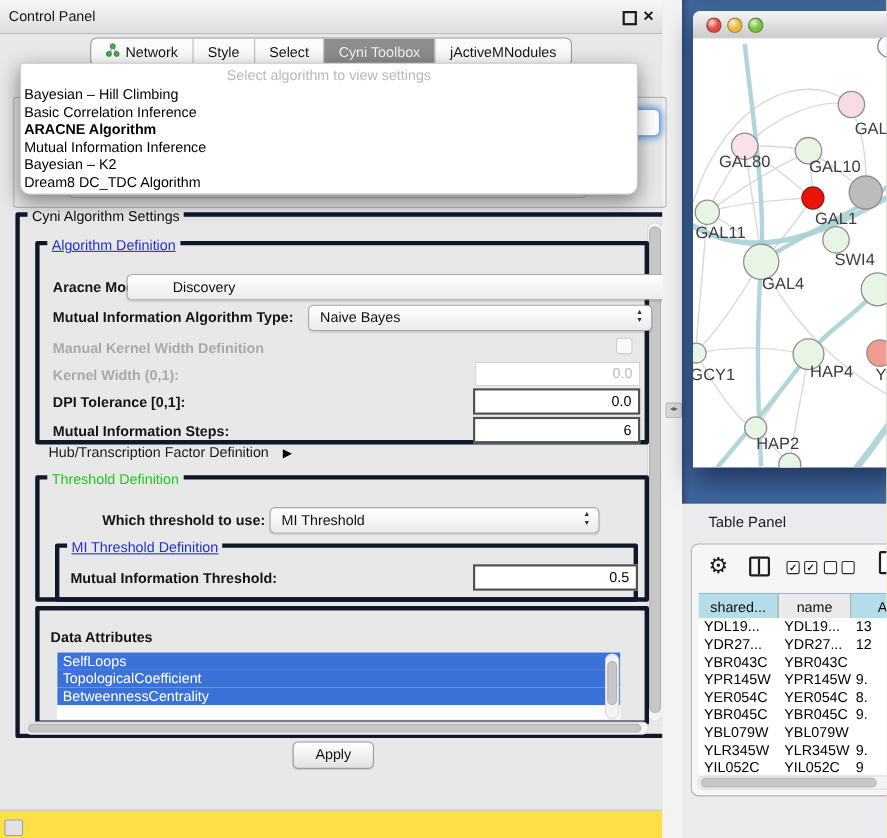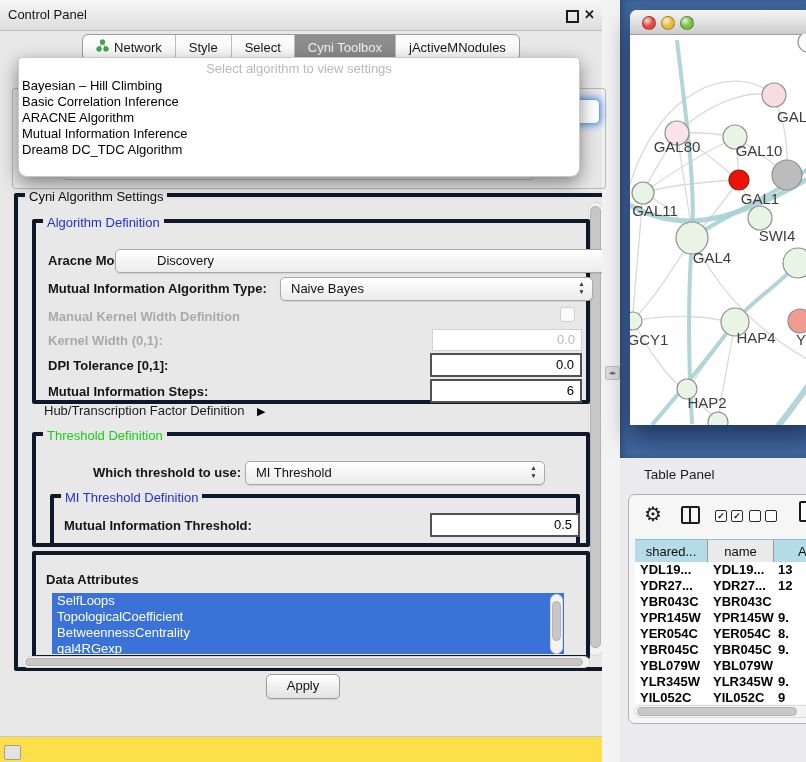--- a/index.html
+++ b/index.html
@@ -22,33 +22,33 @@
   .tab{display:flex;align-items:center;gap:5px;padding:0 13px;font-size:13px;color:#161616;
        border-left:1px solid #bdbdbd;white-space:nowrap;}
   .tab:first-child{border-left:none;}
   .tab.sel{background:#8d8d8d;color:#f2f2f2;}
 
   
   .popup{left:18px;top:57px;width:560px;height:118px;background:#fff;border:1px solid #c9c9c9;
          border-radius:4px 4px 9px 9px;box-shadow:0 6px 18px rgba(0,0,0,.45);z-index:40;}
   .popup-prompt{padding-top:3px;height:17px;text-align:center;font-size:13px;color:#b9b9b9;}
   .algo-item{height:16px;line-height:16px;padding-left:3px;font-size:13px;color:#000;}
-  .algo-item.bold{font-weight:normal;}
+  .algo-item.bold{font-weight:bold;}
 
   .ghost-group{left:12px;top:88px;width:592px;height:99px;border:1px solid #b7b7b7;border-radius:3px;z-index:2;}
   .ghost-combo{left:62px;top:157px;width:460px;height:21px;border:1px solid #bdbdbd;border-radius:5px;
                background:#efefef;color:#c4c4c4;font-size:13px;line-height:20px;padding-left:10px;z-index:3;}
   .focus-combo{left:552px;top:99px;width:46px;height:23px;border:1px solid #7aa4d6;border-radius:5px;
                background:#fff;box-shadow:0 0 6px 2px rgba(96,156,232,.95);z-index:3;}
 
   
   .group{position:absolute;border:4px solid #0f172a;border-radius:2px;}
   .gtitle{position:absolute;top:-8px;left:7px;background:#e8e8e8;padding:0 4px;font-size:13px;
           color:#0d0d0d;white-space:nowrap;}
-  .gtitle.blue{color:#2230cf;}
+  .gtitle.blue{color:#2230cf;text-decoration:underline;}
   .gtitle.green{color:#17cd17;}
 
   .flabel{position:absolute;font-size:13px;font-weight:bold;color:#141414;white-space:nowrap;}
   .flabel.dis{color:#a9a9a9;}
 
   .combo{position:absolute;height:22px;border:1px solid #a9a9a9;border-radius:5px;
          background:linear-gradient(#ffffff,#ebebeb);font-size:13px;line-height:21px;
          padding-left:10px;color:#111;box-shadow:0 1px 1px rgba(0,0,0,.10);}
   .combo .arrows{position:absolute;right:5px;top:2px;width:11px;display:flex;flex-direction:column;
                  align-items:center;font-size:6.5px;line-height:8px;color:#333;}
@@ -106,21 +106,21 @@
   .thead{left:6px;top:44px;width:192px;height:23px;display:flex;border-top:1px solid #8fc0d2;
          border-bottom:1px solid #8fc0d2;overflow:hidden;}
   .hc{font-size:13px;text-align:center;line-height:23px;border-right:1px solid #9a9a9a;color:#0e0e0e;
       box-sizing:border-box;white-space:nowrap;}
   .hc0{width:73px;background:#b5dde9;}
   .hc1{width:66px;background:#eaeaea;}
   .hc2{flex:1;background:#b5dde9;text-align:left;padding-left:24px;}
 
   #table-rows{left:6px;top:67px;width:192px;height:142px;overflow:hidden;background:#fff;}
   .trow{display:flex;height:16px;font-size:13px;line-height:16px;background:#fff;color:#000;}
-  .trow span{box-sizing:border-box;white-space:nowrap;overflow:hidden;font-weight:bold;}
+  .trow span{box-sizing:border-box;white-space:nowrap;overflow:hidden;}
   .c0{width:73px;padding-left:5px;}
   .c1{width:66px;padding-left:5px;}
   .c2{flex:1;padding-left:4px;}
 </style>
 </head>
 <body>
 
 <div class="screen">
 
   <div class="abs" id="control-panel">
@@ -164,20 +164,21 @@
     <div class="abs focus-combo"></div>
     <div class="abs ghost-combo">galFiltered.sif default node</div>
 
     <div class="abs popup">
       <div class="popup-prompt">Select algorithm to view settings</div>
       <div id="algo-items">
           <div class="algo-item">Bayesian – Hill Climbing</div>
           <div class="algo-item">Basic Correlation Inference</div>
           <div class="algo-item bold">ARACNE Algorithm</div>
           <div class="algo-item">Mutual Information Inference</div>
+          <div class="algo-item">Bayesian – K2</div>
           <div class="algo-item">Dream8 DC_TDC Algorithm</div>
         </div>
     </div>
 
     <div class="group" id="settings-group" style="left:14px;top:193px;width:588px;height:470px;">
       <span class="gtitle">Cyni Algorithm Settings</span>
 
       <div class="sb-track" style="right:3px;top:5px;width:13px;height:452px;">
         <div class="sb-thumb" style="left:1px;top:3px;width:9px;height:440px;"></div>
       </div>
@@ -240,21 +241,20 @@
         </div>
       </div>
 
       <div class="group" style="left:14px;top:354px;width:550px;height:100px;">
         <span class="flabel" style="left:10px;top:17px;">Data Attributes</span>
         <div class="abs" style="left:16px;top:38px;width:512px;height:61px;overflow:hidden;background:#fff;" id="attr-wrap">
           <div id="attr-list">
               <div class="attr-item">SelfLoops</div>
               <div class="attr-item">TopologicalCoefficient</div>
               <div class="attr-item">BetweennessCentrality</div>
-              <div class="attr-item">gal4RGexp</div>
             </div>
           <div class="sb-track" style="right:1px;top:1px;width:11px;height:58px;">
             <div class="sb-thumb" style="left:1px;top:6px;width:7px;height:38px;"></div>
           </div>
         </div>
       </div>
 
       <div class="sb-track" style="left:4px;top:459px;width:566px;height:10px;">
         <div class="sb-thumb" style="left:2px;top:1px;width:556px;height:6px;"></div>
       </div>

